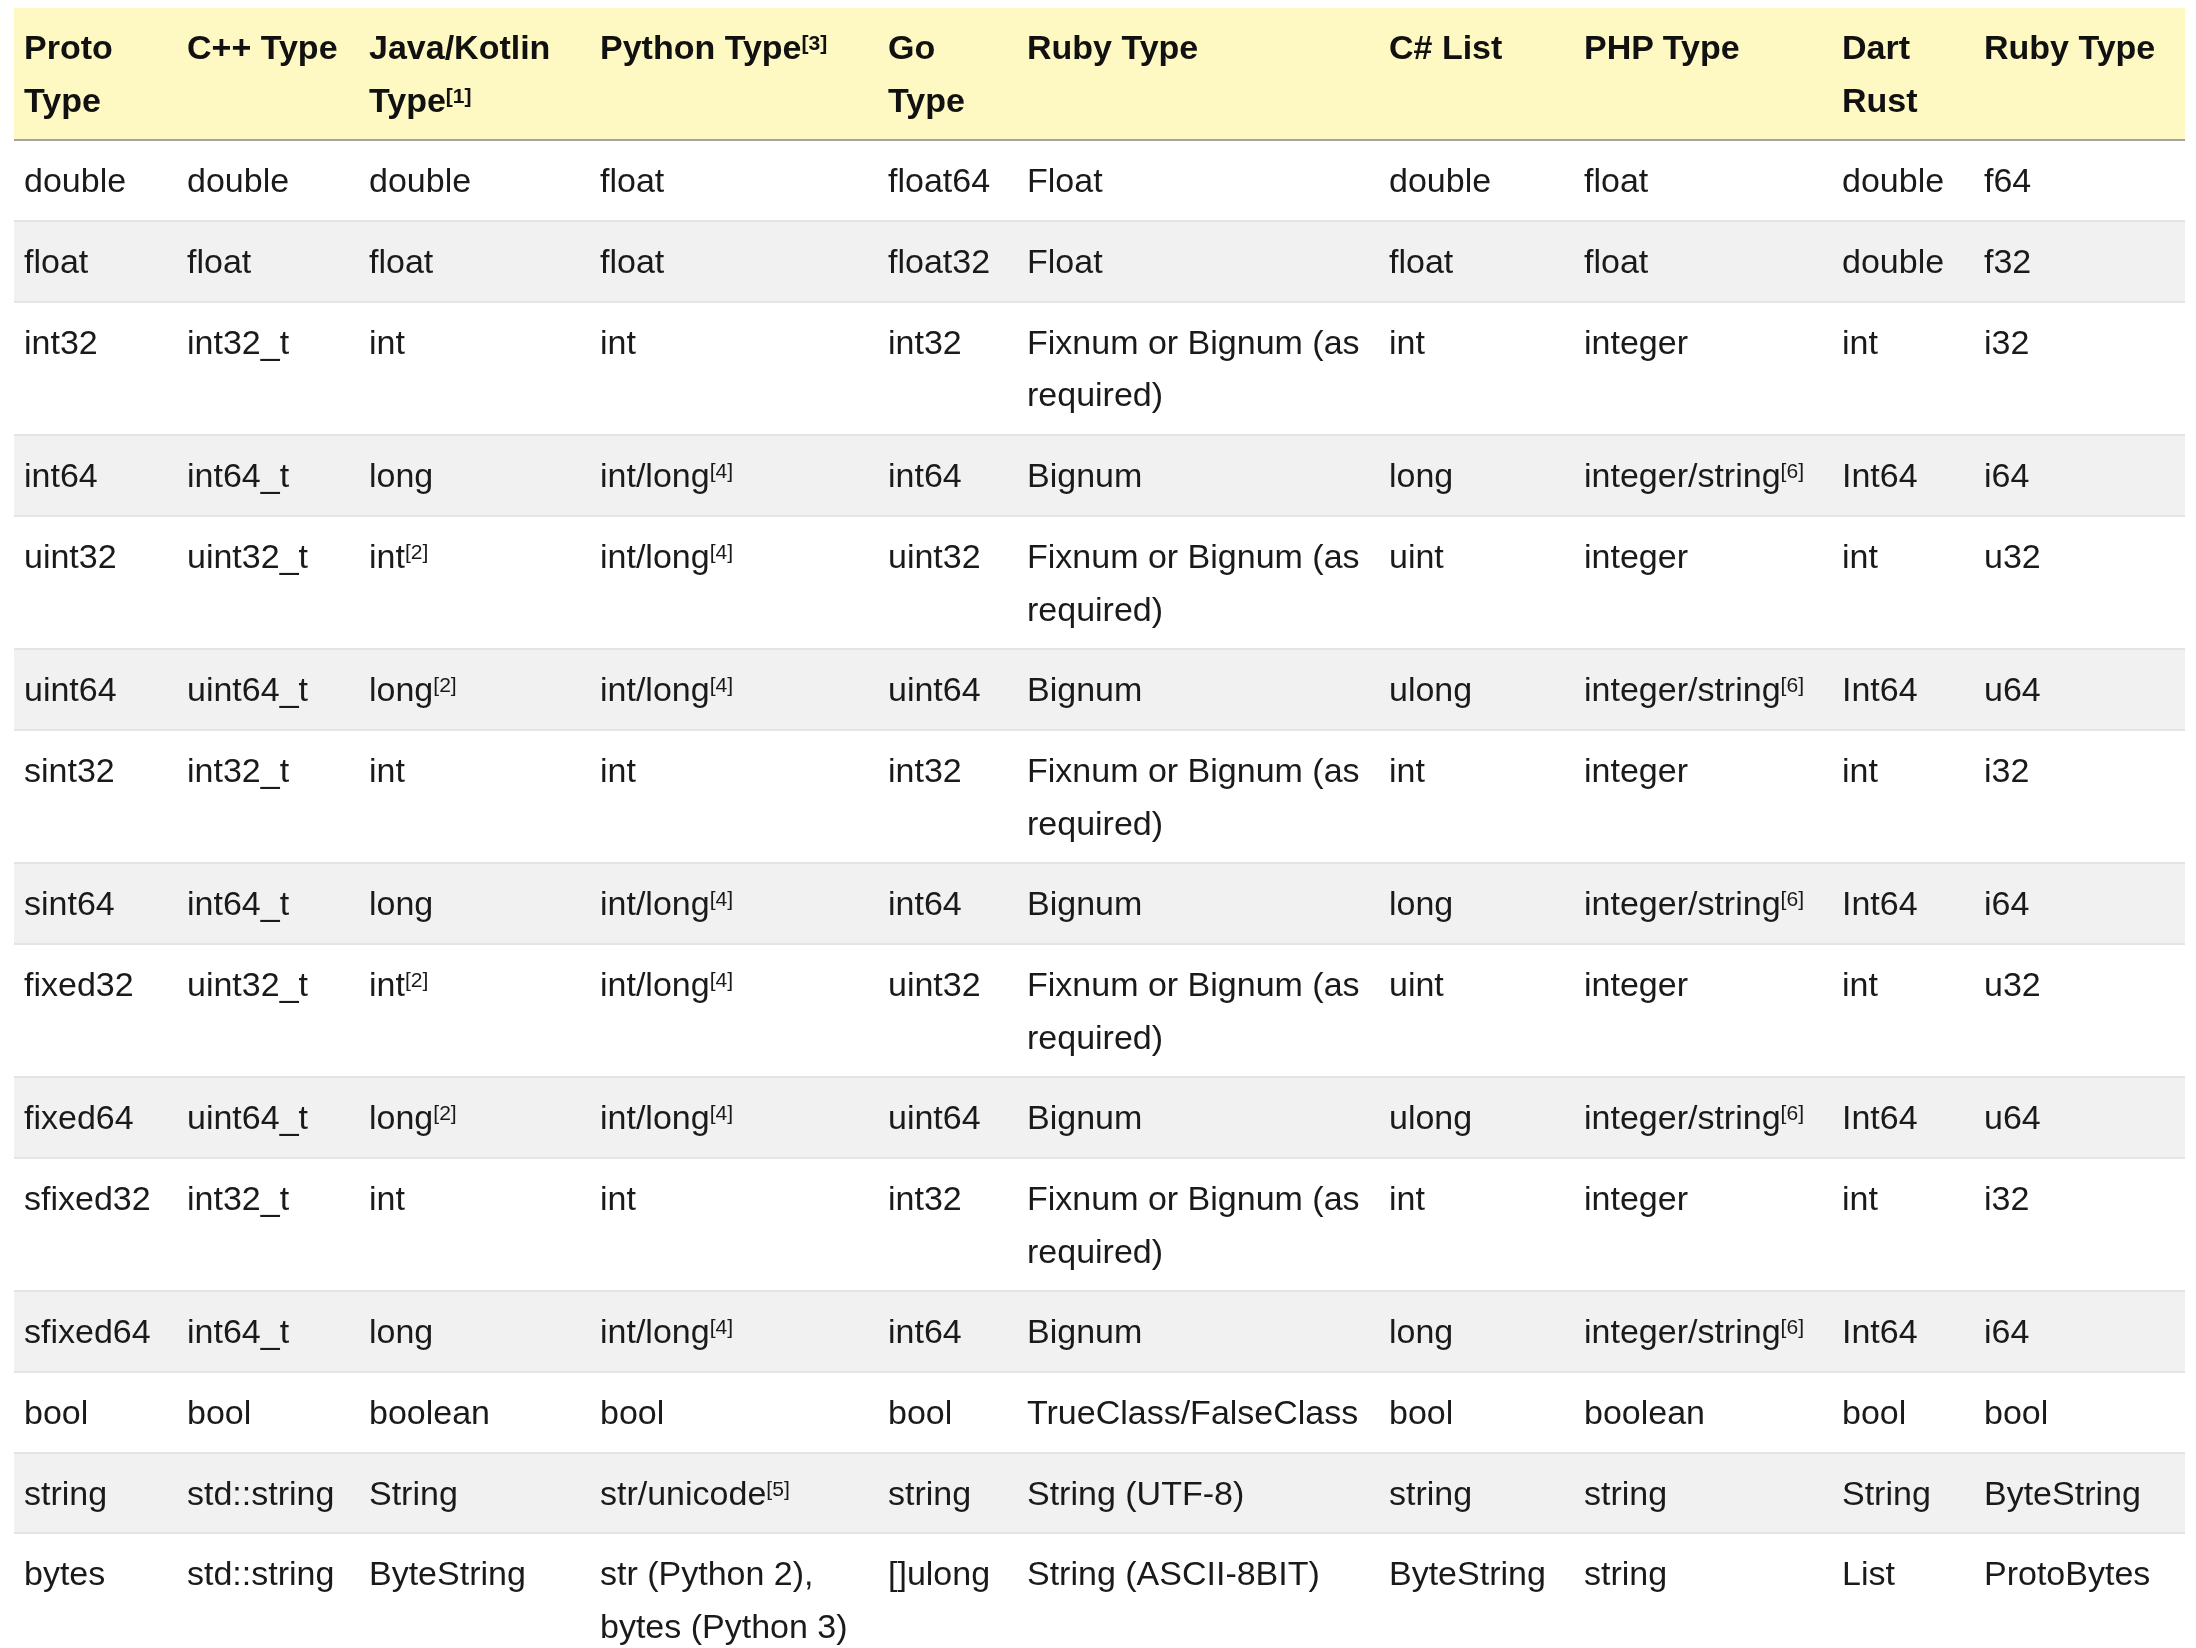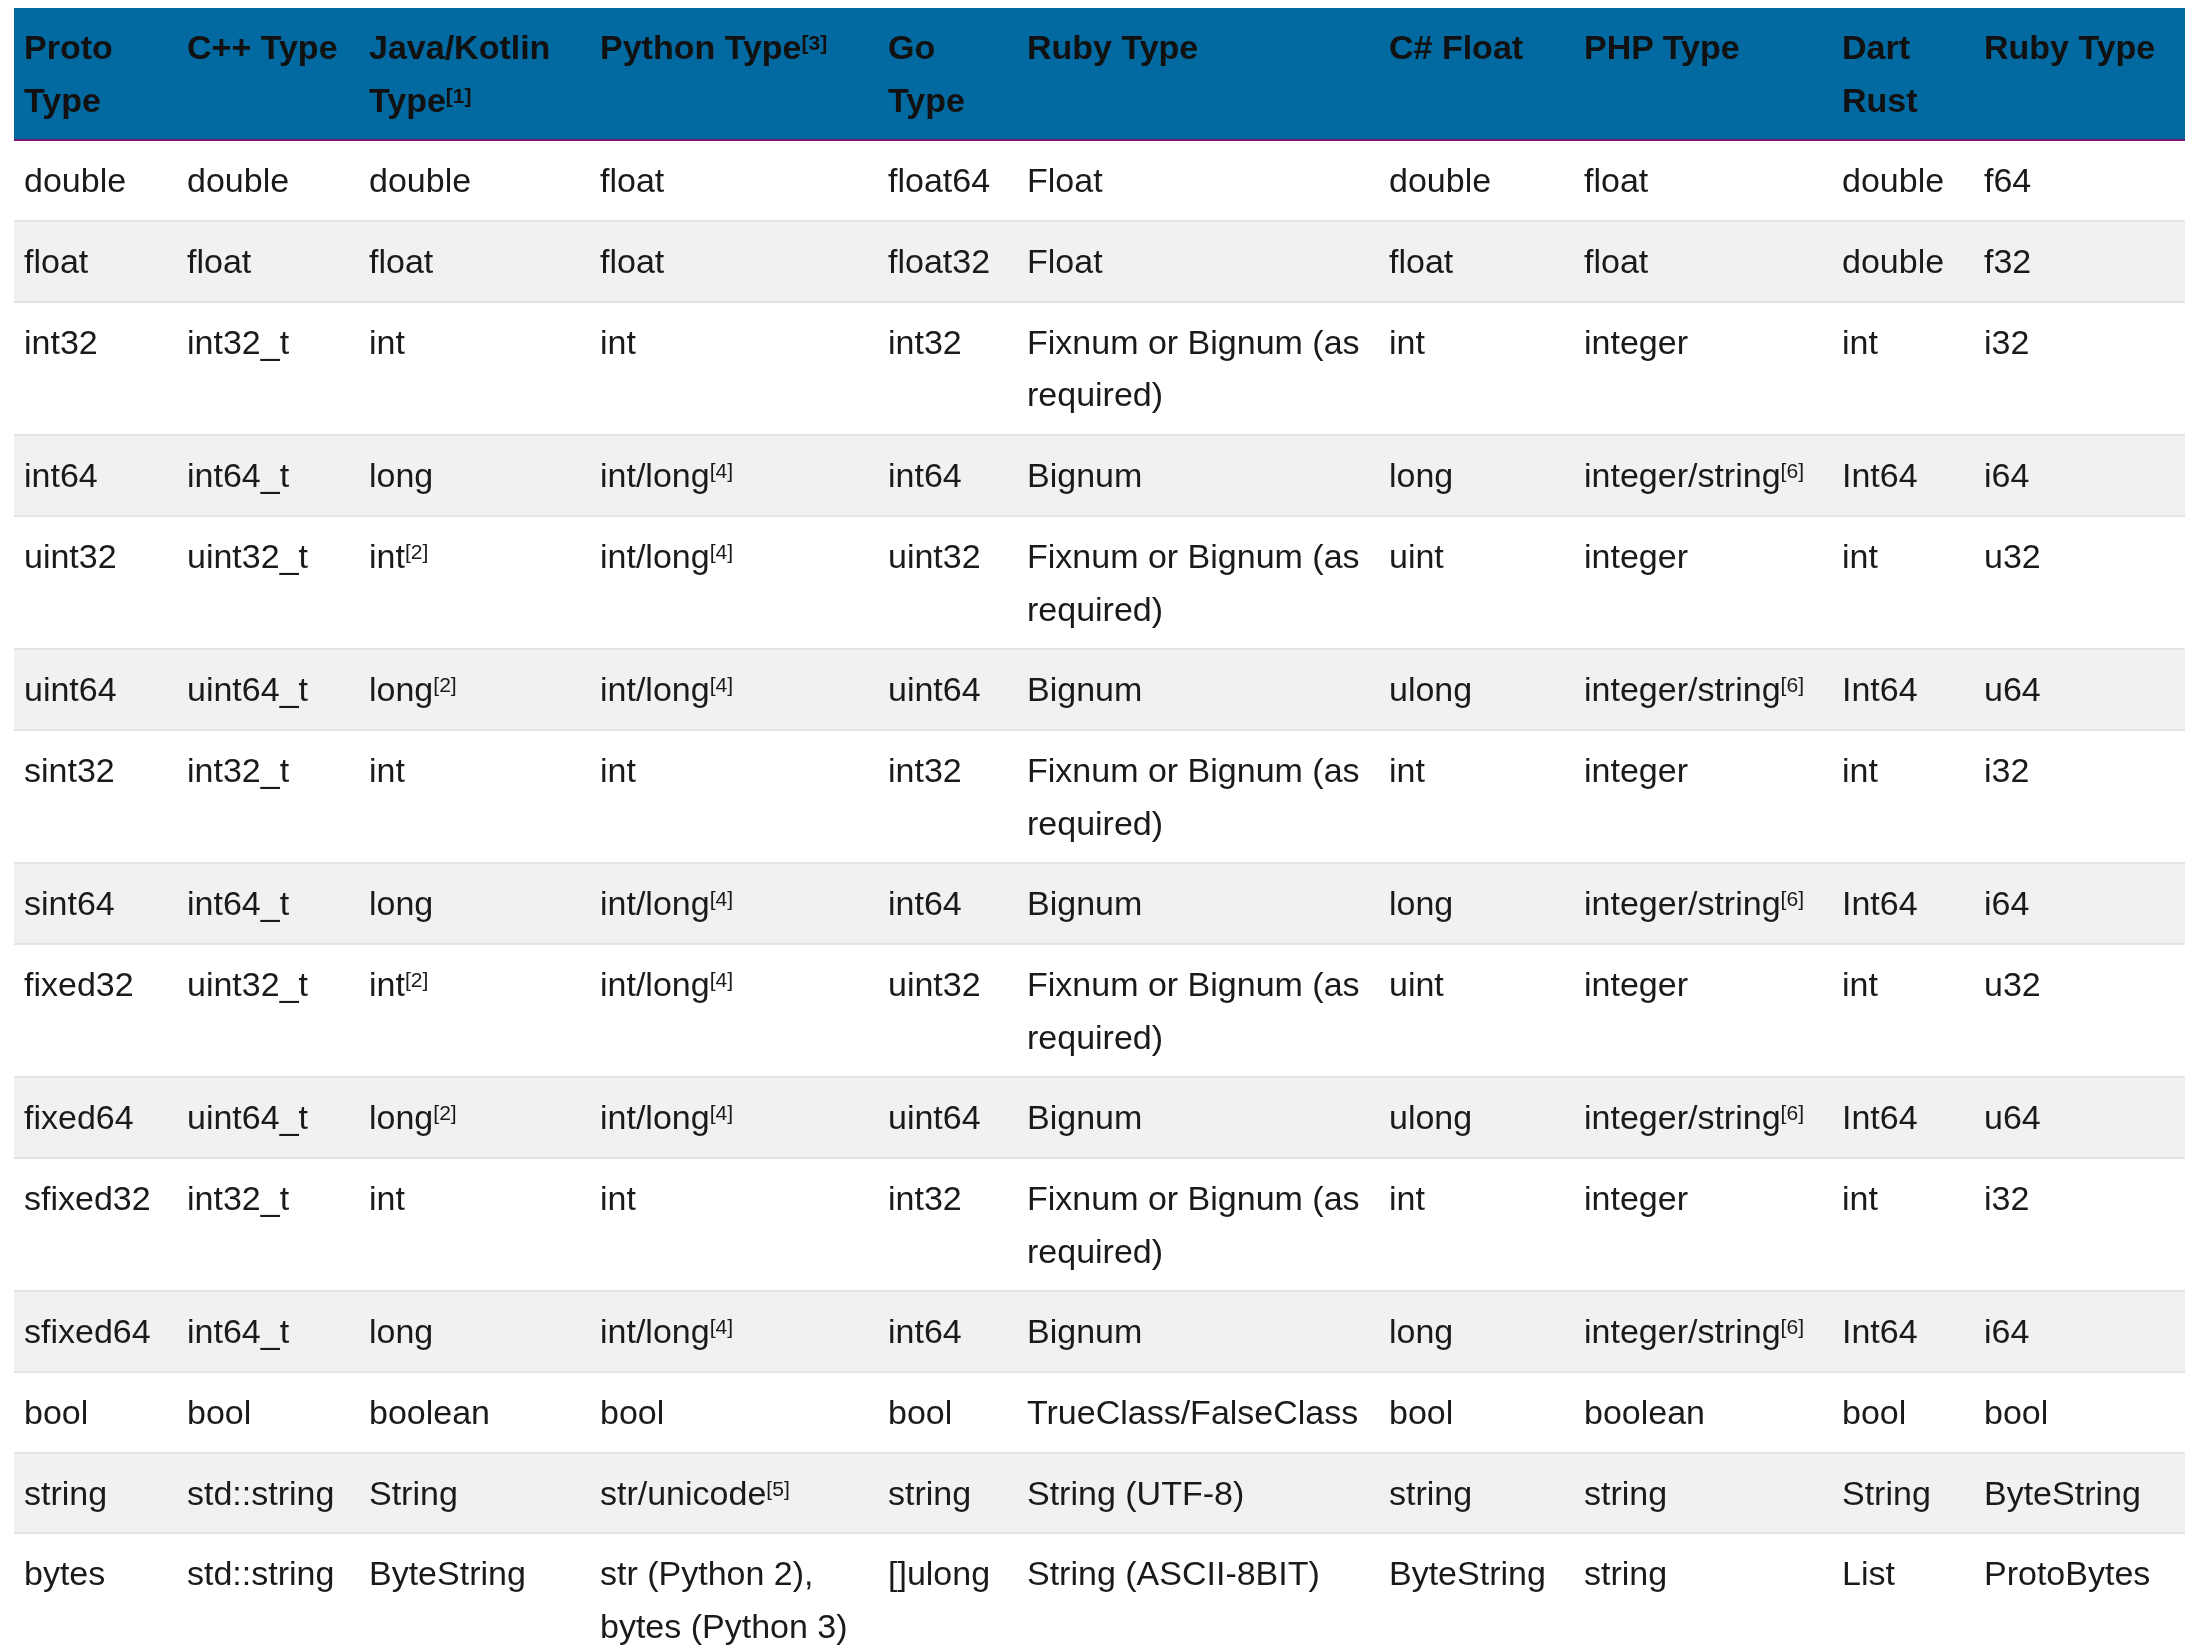--- a/index.html
+++ b/index.html
@@ -23,24 +23,24 @@
     width: 2171px;
     margin: 8px 12px 0 14px;
   }
   table.types th, table.types td {
     text-align: left;
     vertical-align: top;
     padding: 13px 10px;
     overflow: hidden;
   }
   thead th {
-    background: #0369a1;
+    background: #fef9c3;
     font-weight: 700;
     color: #111111;
-    border-bottom: 2px solid #701a75;
+    border-bottom: 2px solid #a3a3a3;
   }
   tbody tr { background: #ffffff; margin-top: 36px; }
   tbody tr:nth-child(even) { background: #f1f1f2; }
   tbody tr + tr { border-top: 2px solid #e4e4e6; }
   sup {
     font-size: 0.62em;
     line-height: 0;
     vertical-align: 0.45em;
     letter-spacing: 0;
   }
@@ -62,21 +62,21 @@
     <col style="width:211px">
   </colgroup>
   <thead>
     <tr>
         <th><span>Proto Type</span></th>
         <th><span>C++ Type</span></th>
         <th><span>Java/Kotlin Type</span><sup>[1]</sup></th>
         <th><span>Python Type</span><sup>[3]</sup></th>
         <th><span>Go Type</span></th>
         <th><span>Ruby Type</span></th>
-        <th><span>C# Float</span></th>
+        <th><span>C# List</span></th>
         <th><span>PHP Type</span></th>
         <th><span>Dart Rust</span></th>
         <th><span>Ruby Type</span></th>
       </tr>
   </thead>
   <tbody>
       <tr>
         <td><span>double</span></td>
         <td><span>double</span></td>
         <td><span>double</span></td>

